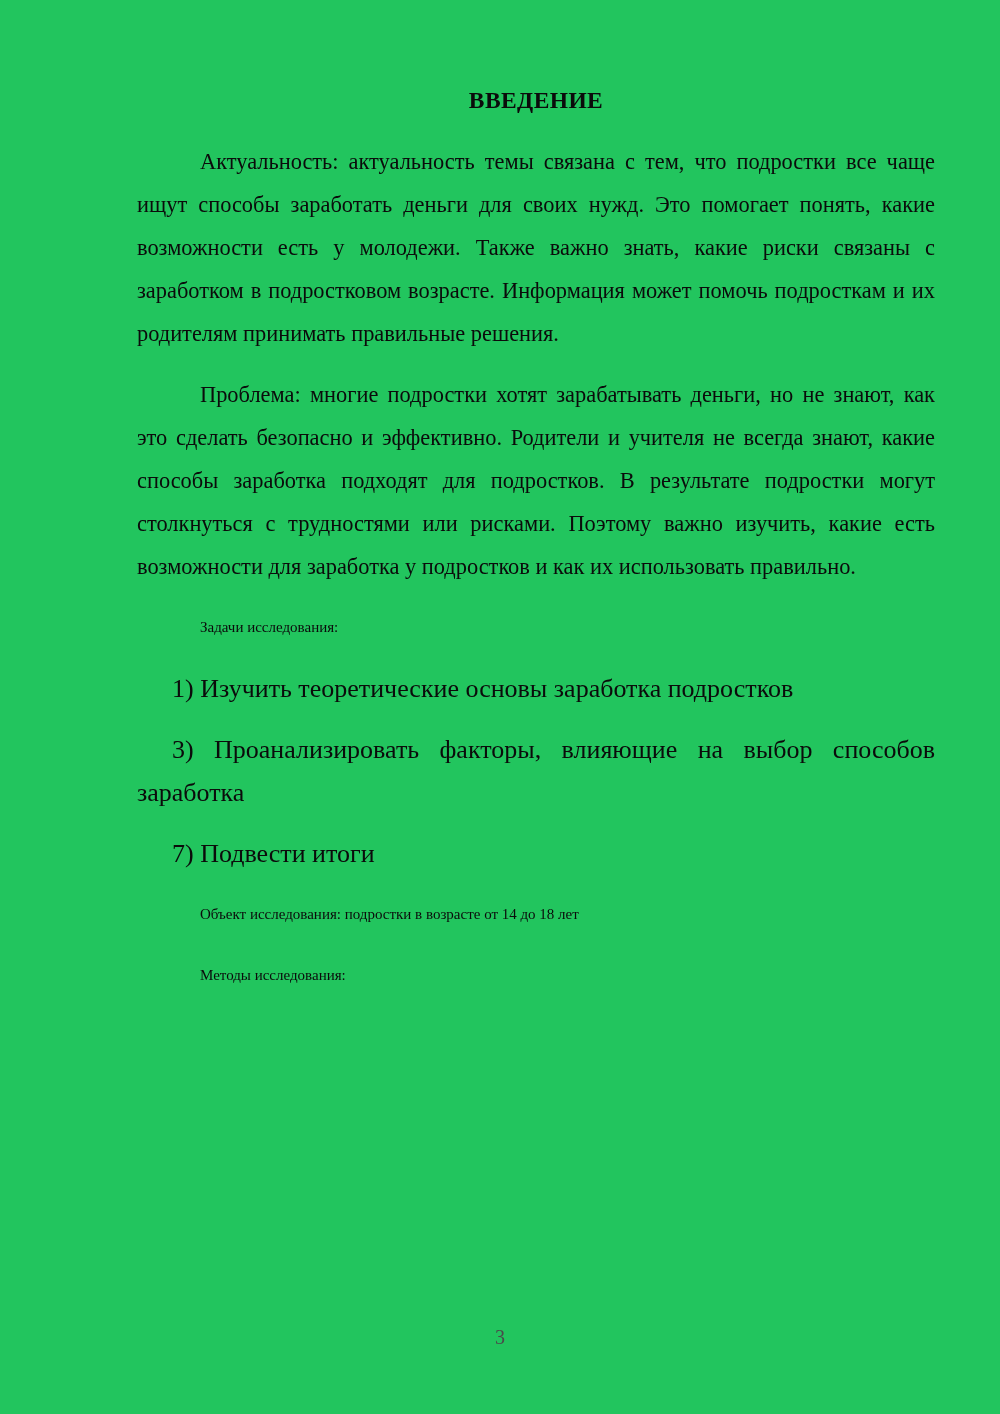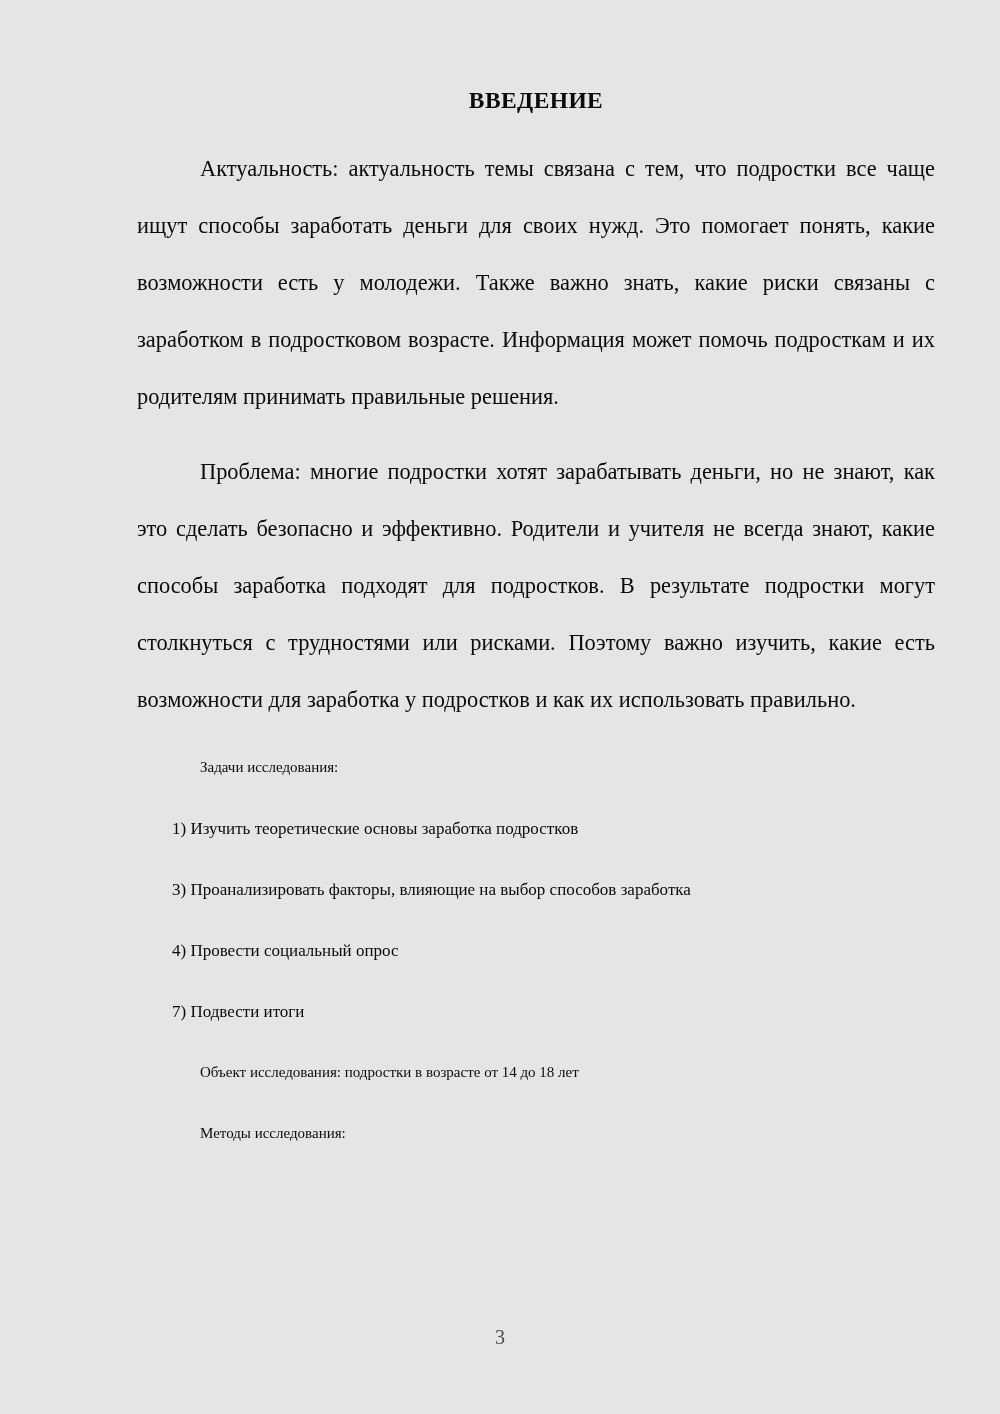--- a/index.html
+++ b/index.html
@@ -16,21 +16,21 @@
     color: #0b0b0b;
     -webkit-font-smoothing: antialiased;
   }
 
   .page {
     position: absolute;
     top: 0;
     left: 0;
     width: 1000px;
     height: 1414px;
-    background: #e5e5e5;
+    background: #22c55e;
     box-sizing: border-box;
   }
 
   
   .content {
     position: absolute;
     left: 137px;
     top: 86px;
     width: 798px;
   }
@@ -40,40 +40,40 @@
     font-weight: bold;
     text-align: center;
     letter-spacing: 0.4px;
     margin: 0 0 26px 0;
     line-height: 1.2;
   }
 
   
   .para {
     font-size: 22.4px;
-    line-height: 57px;
+    line-height: 43px;
     text-align: justify;
     text-justify: inter-word;
     text-indent: 63px;
     margin: 0 0 18px 0;
     hyphens: none;
   }
 
   
   .line-indent {
     font-size: 15px;
     line-height: 43px;
     text-align: left;
     text-indent: 63px;
     margin: 0 0 18px 0;
   }
 
   
   .list-item {
-    font-size: 17px;
+    font-size: 26px;
     line-height: 43px;
     text-align: justify;
     text-justify: inter-word;
     text-indent: 35px;
     margin: 0 0 18px 0;
   }
 
   .list-item.plain {
     text-align: left;
   }
@@ -102,21 +102,20 @@
     <p class="para">Проблема: многие подростки хотят зарабатывать деньги, но не знают, как это сделать безопасно и эффективно. Родители и учителя не всегда знают, какие способы заработка подходят для подростков. В результате подростки могут столкнуться с трудностями или рисками. Поэтому важно изучить, какие есть возможности для заработка у подростков и как их использовать правильно.</p>
 
 
     <p class="line-indent">Задачи исследования:</p>
 
     <p class="list-item plain">1) Изучить теоретические основы заработка подростков</p>
 
 
     <p class="list-item">3) Проанализировать факторы, влияющие на выбор способов заработка</p>
 
-    <p class="list-item plain">4) Провести социальный опрос</p>
 
     <p class="list-item plain">7) Подвести итоги</p>
 
     <p class="line-indent">Объект исследования: подростки в возрасте от 14 до 18 лет</p>
 
 
 
     <p class="line-indent">Методы исследования:</p>
 
   </div>

